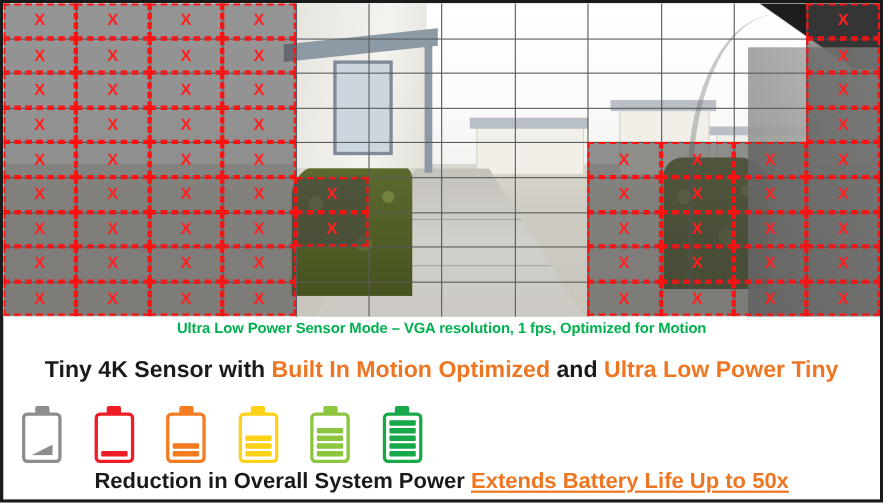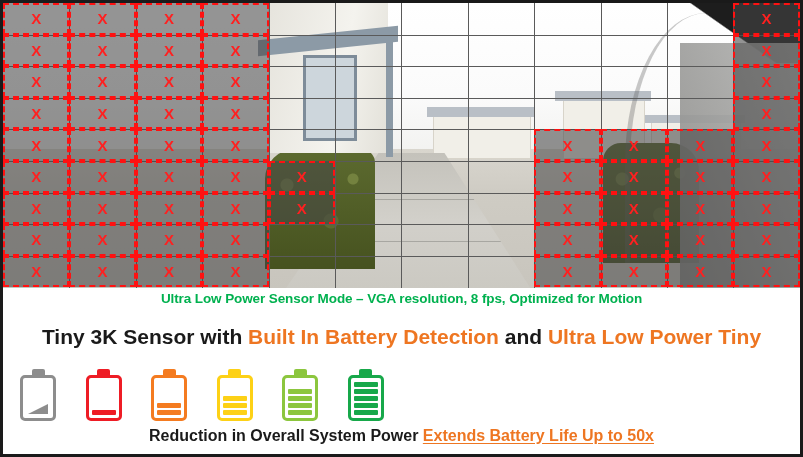--- a/index.html
+++ b/index.html
@@ -249,21 +249,21 @@
   }
 
   
   #footer-line {
     position: absolute;
     left: 0; right: 0;
     top: 424px;
     text-align: center;
     font-family: "Liberation Sans", sans-serif;
     font-weight: 700;
-    font-size: 16px;
+    font-size: 20px;
     color: #1a1a1a;
     white-space: nowrap;
   }
   #footer-line .accent-underline {
     color: #ee7622;
     text-decoration: underline;
     text-underline-offset: 2px;
   }
 </style>
 </head>
@@ -383,24 +383,24 @@
         <div class="cell" style="left: 730.4px; top: 63.2px; width: 66.4px; height: 31.6px; border-color: rgb(255, 17, 17);">X</div>
         <div class="cell" style="left: 730.4px; top: 94.8px; width: 66.4px; height: 31.6px; border-color: rgb(255, 17, 17);">X</div>
         <div class="cell" style="left: 730.4px; top: 126.4px; width: 66.4px; height: 31.6px; border-color: rgb(255, 17, 17);">X</div>
         <div class="cell" style="left: 730.4px; top: 158px; width: 66.4px; height: 31.6px; border-color: rgb(255, 17, 17);">X</div>
         <div class="cell" style="left: 730.4px; top: 189.6px; width: 66.4px; height: 31.6px; border-color: rgb(255, 17, 17);">X</div>
         <div class="cell" style="left: 730.4px; top: 221.2px; width: 66.4px; height: 31.6px; border-color: rgb(255, 17, 17);">X</div>
         <div class="cell" style="left: 730.4px; top: 252.8px; width: 66.4px; height: 31.6px; border-color: rgb(255, 17, 17);">X</div>
       </div>
   </div>
 
-  <div id="caption-green">Ultra Low Power Sensor Mode – VGA resolution, 8 fps, Optimized for Motion</div>
+  <div id="caption-green">Ultra Low Power Sensor Mode – VGA resolution, 1 fps, Optimized for Motion</div>
 
   <div id="headline">
-    <span>Tiny 3K Sensor with </span><span class="accent">Built In Battery Detection</span><span> and </span><span class="accent">Ultra Low Power Tiny</span>
+    <span>Tiny 4K Sensor with </span><span class="accent">Built In Motion Optimized</span><span> and </span><span class="accent">Ultra Low Power Tiny</span>
   </div>
 
   <div id="battery-row">
       <div class="battery">
         <div class="bat-cap" style="background: rgb(141, 141, 141);"></div>
         <div class="bat-body" style="border-color: rgb(141, 141, 141);">
           <div class="wedge" style="background: rgb(141, 141, 141);"></div>
         </div>
       </div>
       <div class="battery">

